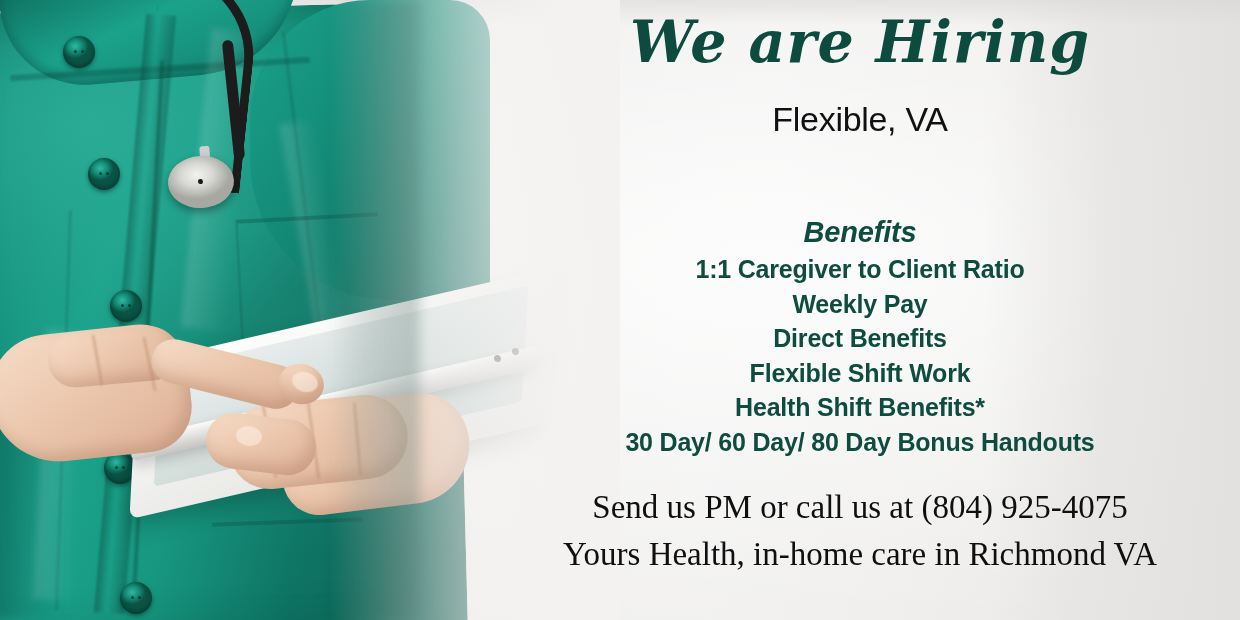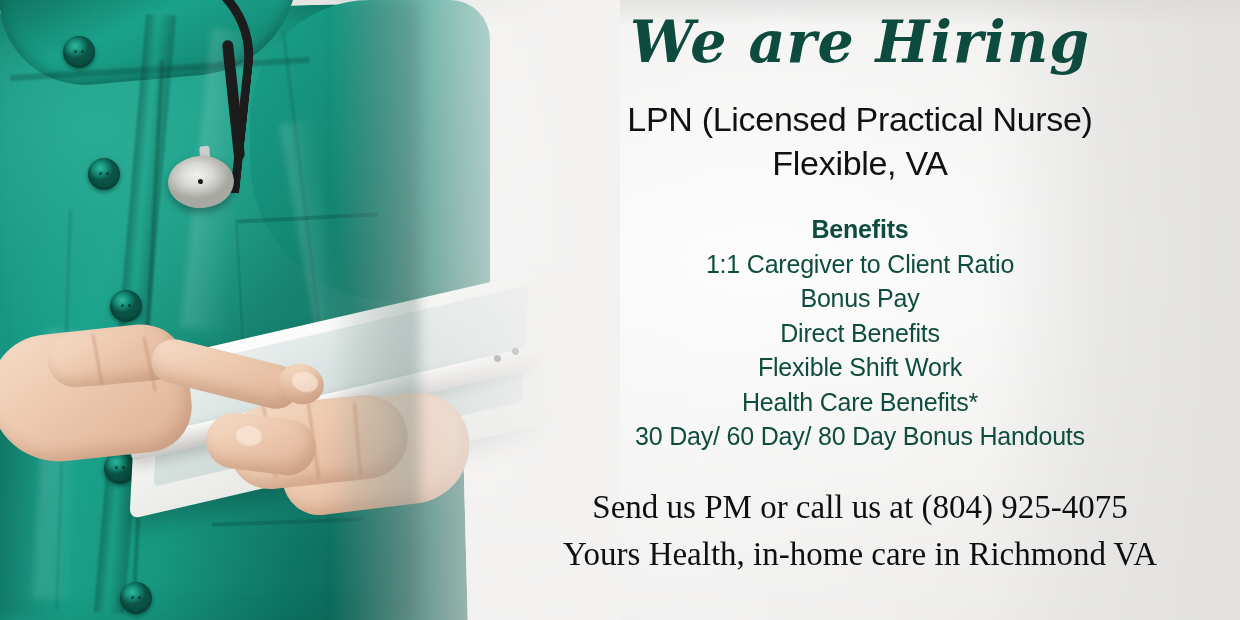--- a/index.html
+++ b/index.html
@@ -381,28 +381,29 @@
   }
   .role .line2 { display: block; }
 
   .benefits {
     position: absolute;
     left: 0; top: 212px;
     width: 100%;
     color: #0e4c3f;
   }
   .benefits-title {
-    font-size: 25px;
+    font-size: 29px;
     font-weight: 700;
     line-height: 1.38;
     letter-spacing: -0.2px;
+    font-style: italic;
   }
   .benefit-line {
     font-size: 25px;
-    font-weight: 400;
+    font-weight: 700;
     line-height: 1.38;
     letter-spacing: -0.2px;
   }
 
   .contact {
     position: absolute;
     left: 0; top: 484px;
     width: 100%;
     font-family: "Liberation Serif", serif;
     font-size: 33px;
@@ -474,31 +475,30 @@
 
     <div class="shadow-dark d1"></div>
     <div class="photo-fade"></div>
   </div>
 
   <div class="content">
 
     <div class="headline">We are Hiring</div>
 
     <div class="role">
-      <span>LPN (Licensed Practical Nurse)</span>
       <span class="line2">Flexible, VA</span>
     </div>
 
     <div class="benefits">
       <div class="benefits-title">Benefits</div>
       <div class="benefit-line">1:1 Caregiver to Client Ratio</div>
-      <div class="benefit-line">Bonus Pay</div>
+      <div class="benefit-line">Weekly Pay</div>
       <div class="benefit-line">Direct Benefits</div>
       <div class="benefit-line">Flexible Shift Work</div>
-      <div class="benefit-line">Health Care Benefits*</div>
+      <div class="benefit-line">Health Shift Benefits*</div>
       <div class="benefit-line">30 Day/ 60 Day/ 80 Day Bonus Handouts</div>
     </div>
 
     <div class="contact">
       <div>Send us PM or call us at (804) 925-4075</div>
       <div>Yours Health, in-home care in Richmond VA</div>
     </div>
 
   </div>
 </div>

